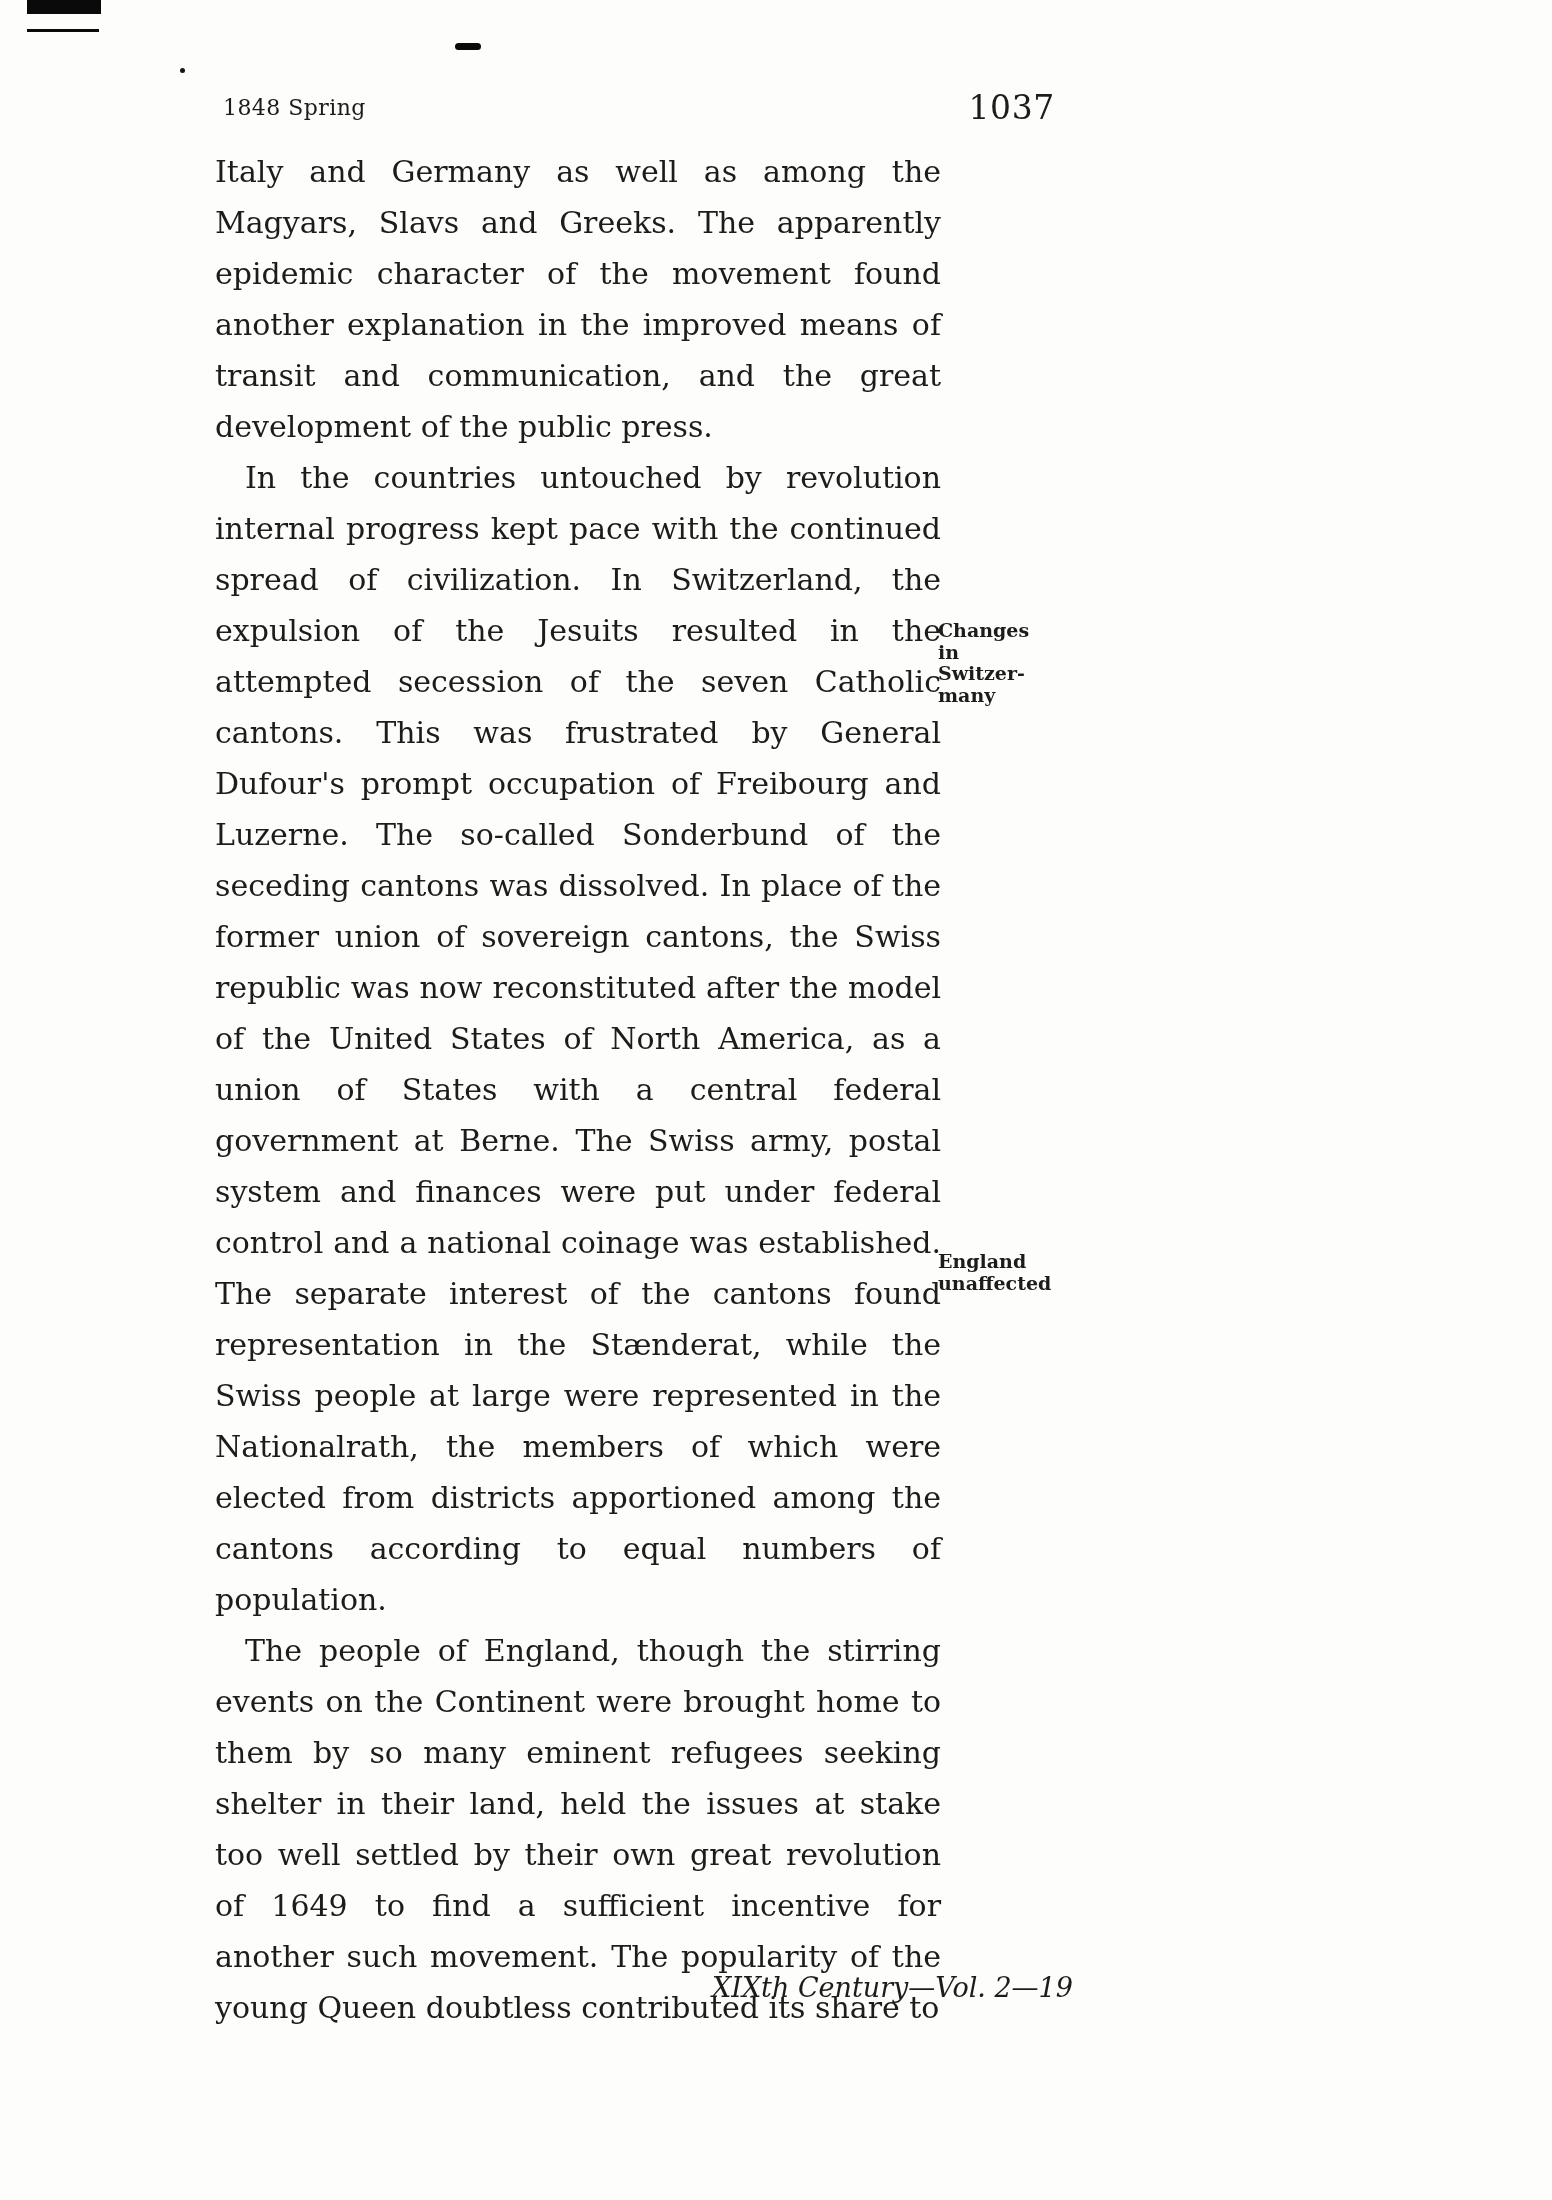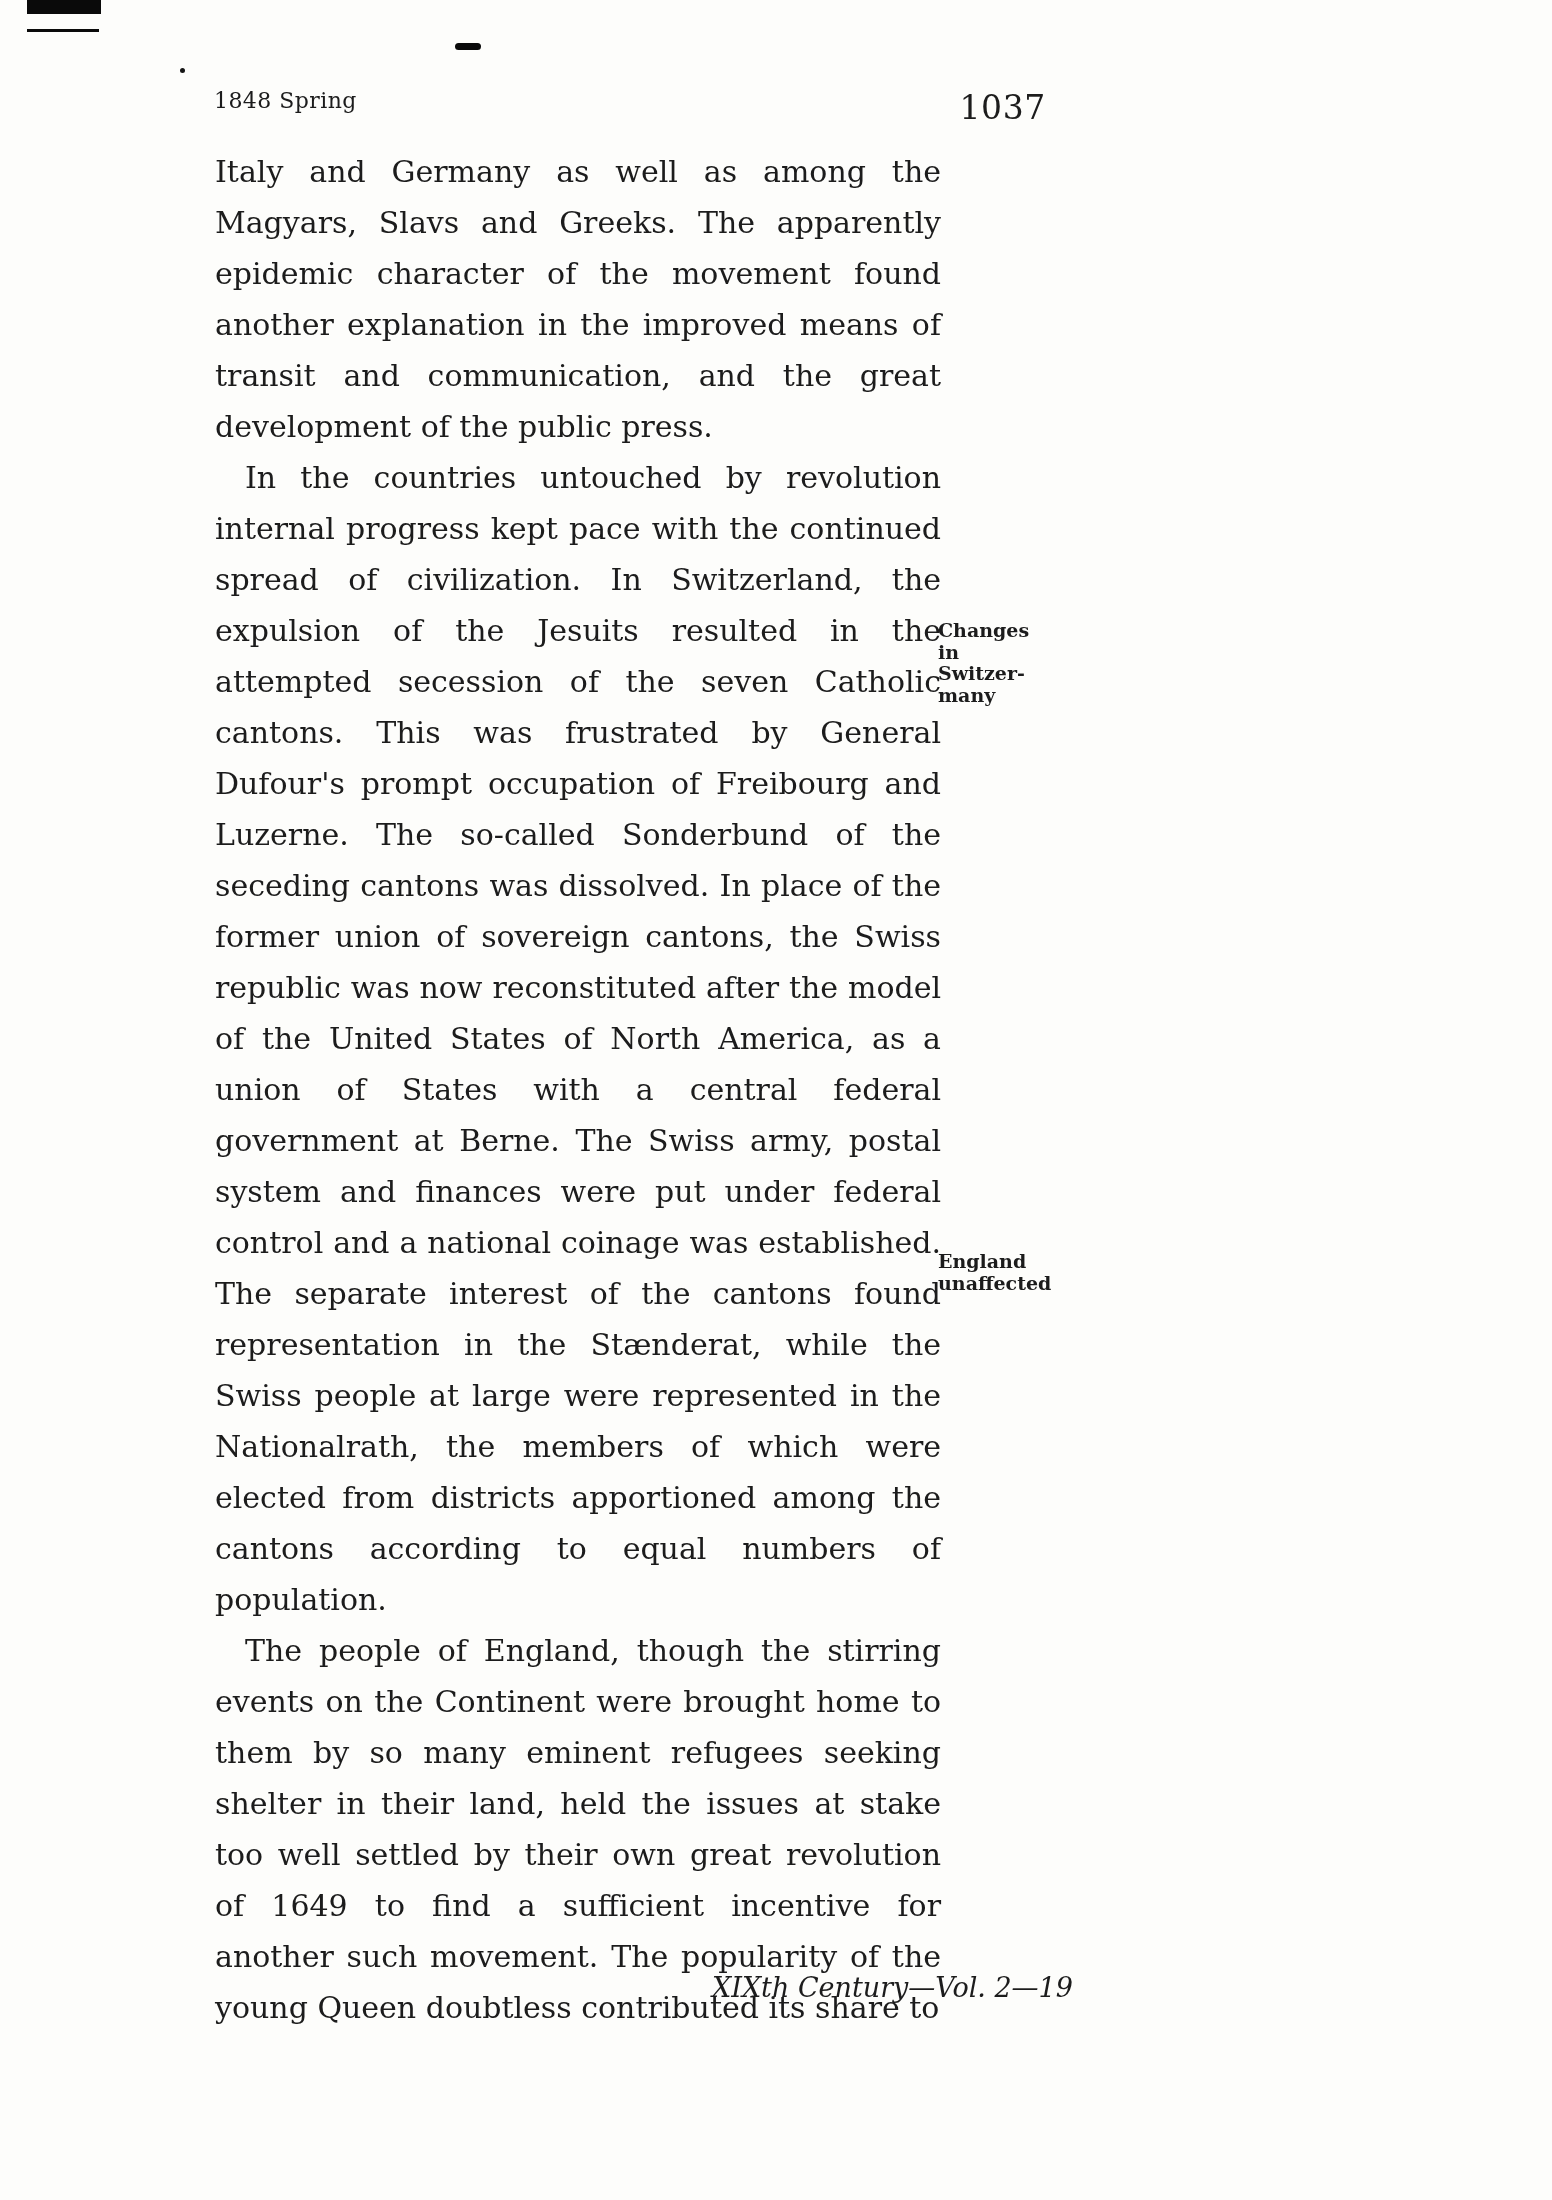--- a/index.html
+++ b/index.html
@@ -42,24 +42,24 @@
     position: absolute;
     left: 180px; top: 68px;
     width: 5px; height: 5px;
     border-radius: 50%;
     background: #151515;
   }
 
   
   .running-head {
     position: absolute;
-    left: 214px; top: 88px;
+    left: 223px; top: 88px;
     width: 832px;
     display: flex;
-    align-items: flex-start;
+    align-items: center;
     justify-content: space-between;
   }
   .head-date {
     font-size: 22px;
     letter-spacing: 0.02em;
   }
   .head-title {
     font-style: italic;
     font-size: 30px;
     letter-spacing: 0.08em;

